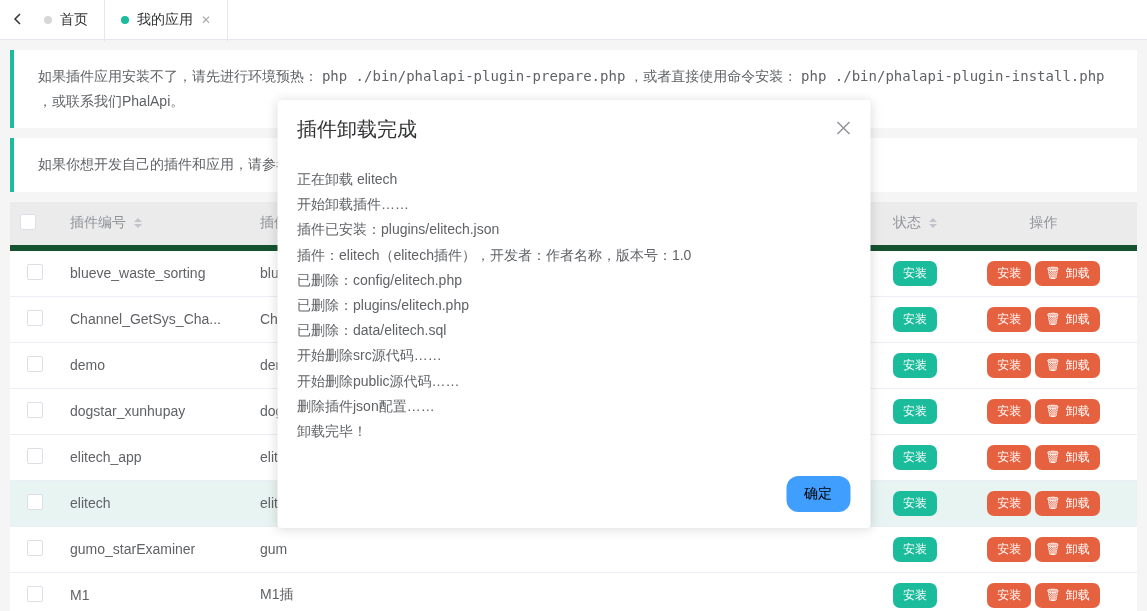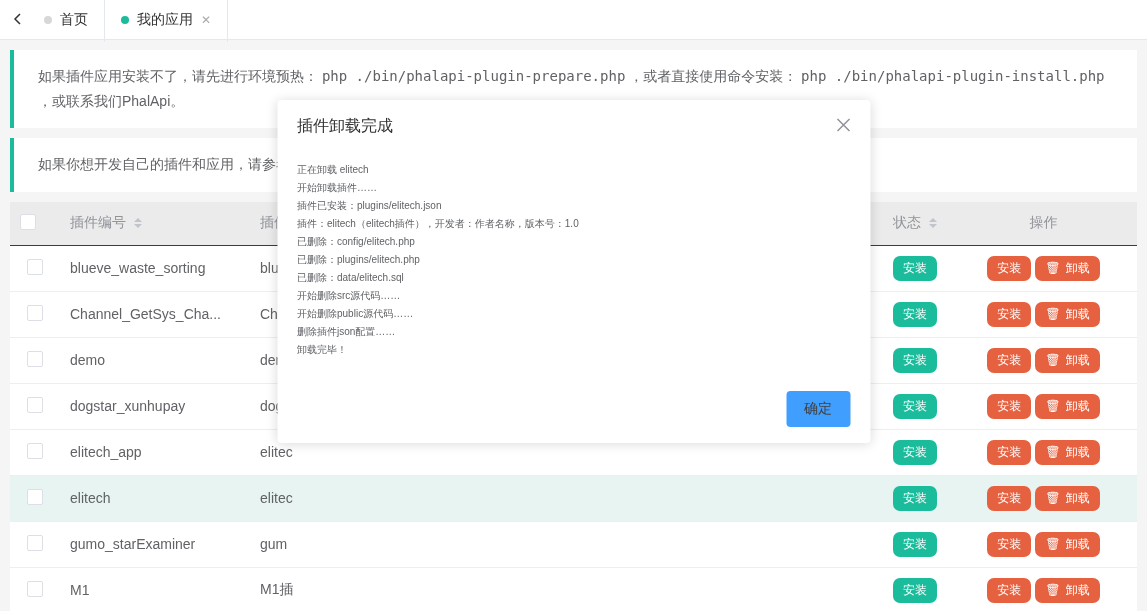--- a/index.html
+++ b/index.html
@@ -15,21 +15,21 @@
 .tab .dot.teal { background: #1abc9c; }
 .tab .close { margin-left: 8px; color: #aaa; font-size: 12px; }
 
 
 .content { background: #f5f5f5; padding: 10px; height: calc(611px - 40px); overflow: hidden; }
 .alert { border-left: 4px solid #1abc9c; background: #fff; padding: 14px 24px; margin-bottom: 10px; line-height: 1.8; color: #606266; }
 .alert code { font-family: Menlo, Monaco, Consolas, monospace; color: #606266; }
 
 
 .table { width: 100%; border-collapse: collapse; background: #fff; }
-.table th { background: #ebebeb; padding: 12px 10px; text-align: left; font-weight: 400; color: #909399; border-bottom: 1px solid #14532d; }
+.table th { background: #ebebeb; padding: 12px 10px; text-align: left; font-weight: 400; color: #909399; border-bottom: 6px solid #14532d; }
 .table th.center { text-align: center; }
 .table td { padding: 10px; border-bottom: 1px solid #ebeef5; color: #606266; white-space: nowrap; overflow: hidden; text-overflow: ellipsis; }
 .table tr.selected td { background: #e8f4f1; }
 .sort-caret { display: inline-flex; flex-direction: column; margin-left: 4px; vertical-align: middle; }
 .sort-caret i { width: 0; height: 0; border: 4px solid transparent; }
 .sort-caret .up { border-bottom-color: #c0c4cc; margin-bottom: 2px; }
 .sort-caret .down { border-top-color: #c0c4cc; }
 .chk { width: 16px; height: 16px; border: 1px solid #dcdfe6; border-radius: 2px; background: #fff; display: inline-block; }
 
 .col-chk { width: 50px; text-align: center; }
@@ -40,27 +40,27 @@
 
 .btn { display: inline-block; padding: 4px 10px; border-radius: 7px; font-size: 12px; color: #fff; cursor: pointer; border: none; }
 .btn-green { background: #1abc9c; }
 .btn-orange { background: #e6613f; margin: 0 2px; }
 .trash-icon { display: inline-block; margin-right: 2px; }
 
 
 .overlay { position: absolute; top: 40px; left: 0; right: 0; bottom: 0; background: rgba(0,0,0,0); }
 .modal { position: absolute; top: 100px; left: 50%; transform: translateX(-50%); width: 593px; background: #fff; border-radius: 4px; box-shadow: 0 1px 12px rgba(0,0,0,0.15); }
 .modal-header { display: flex; justify-content: space-between; align-items: center; padding: 16px 20px; }
-.modal-title { font-size: 16px; color: #303133; }
+.modal-title { font-size: 20px; color: #303133; }
 .modal-close { cursor: pointer; color: #909399; }
 .modal-close svg { width: 14px; height: 14px; }
-.modal-body { padding: 8px 20px 20px; line-height: 1.8; color: #606266; font-size: 10px; }
+.modal-body { padding: 8px 20px 20px; line-height: 1.8; color: #606266; font-size: 14px; }
 .modal-body p { margin: 0; }
 .modal-footer { padding: 12px 20px 16px; text-align: right; }
-.btn-primary { background: #409eff; color: #404040; padding: 9px 18px; border-radius: 4px; border: none; cursor: pointer; font-size: 14px; }
+.btn-primary { background: #409eff; color: #000000; padding: 9px 18px; border-radius: 12px; border: none; cursor: pointer; font-size: 14px; }
 </style>
 </head>
 <body>
 
 <div class="tabs-bar">
   <div class="nav-back">
     <svg viewBox="0 0 12 12">
         <path d="M8 1 L3 6 L8 11" stroke="#333" stroke-width="1.5" fill="none"></path>
       </svg>
   </div>

